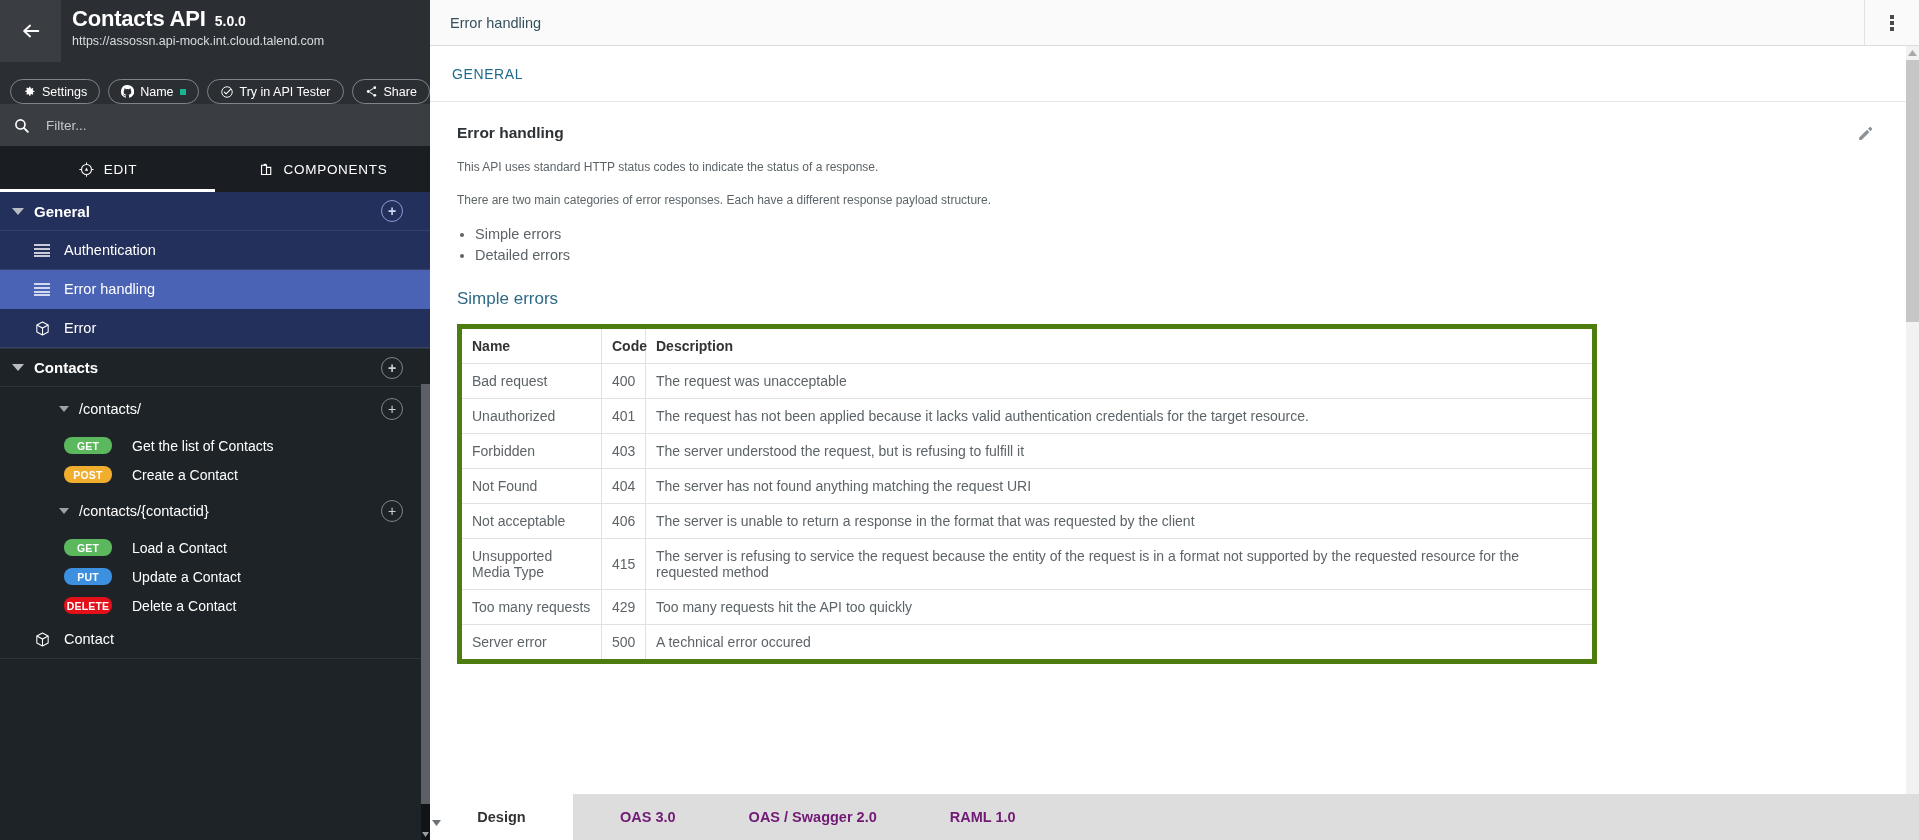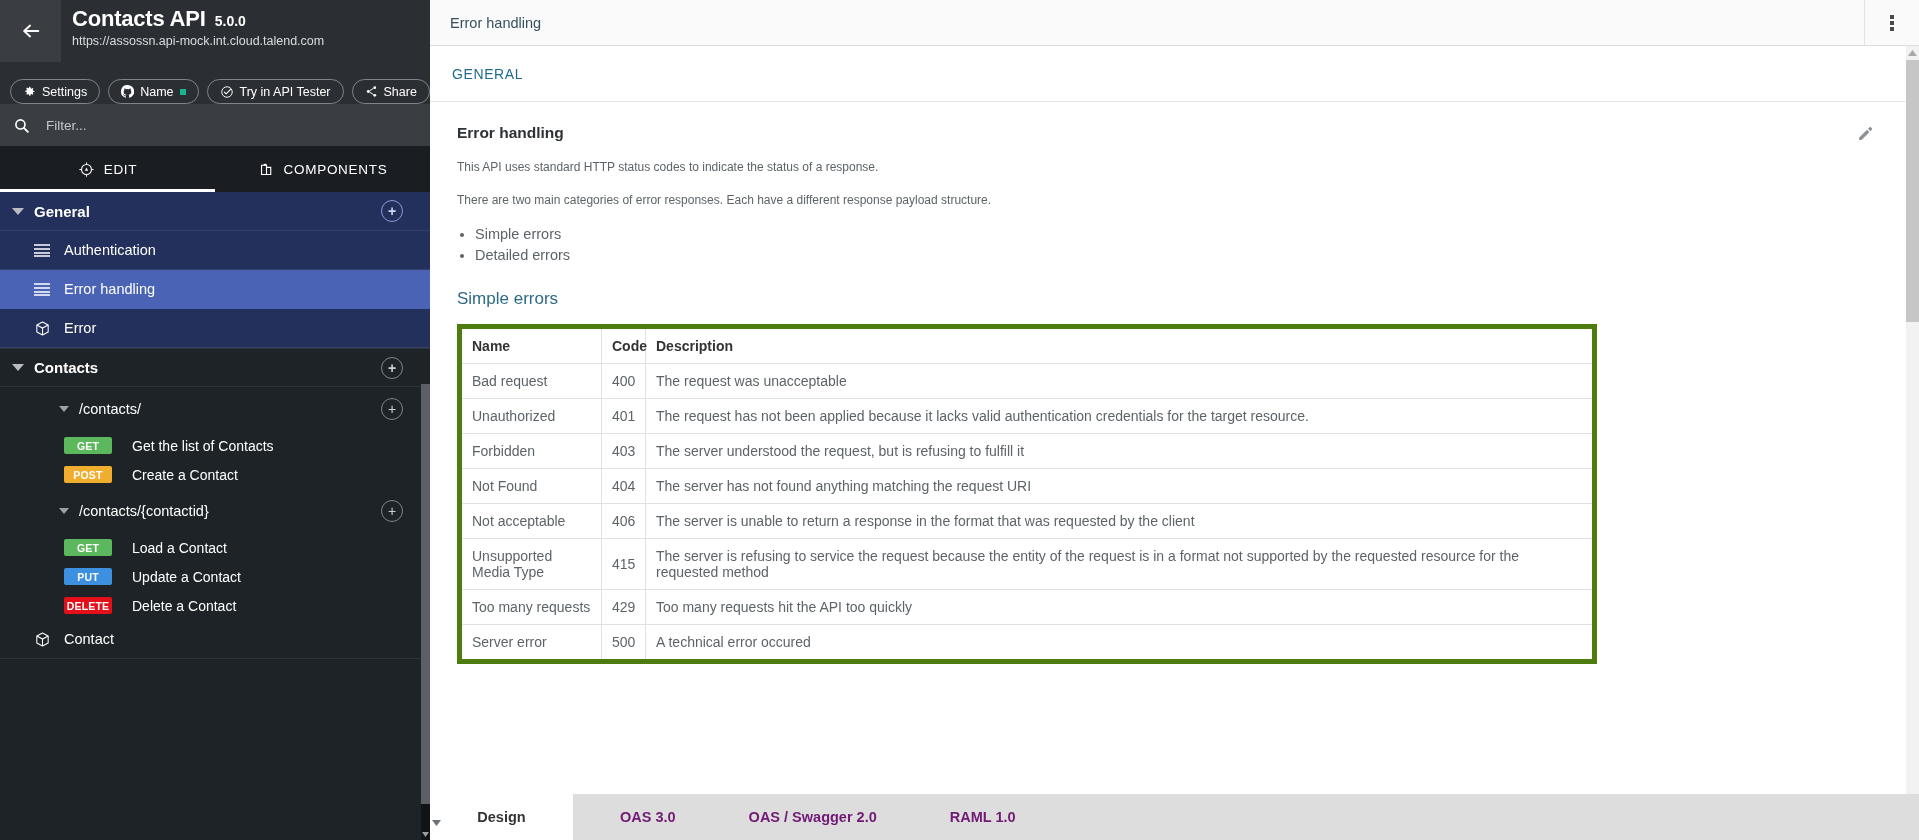--- a/index.html
+++ b/index.html
@@ -106,21 +106,21 @@
     color: #fff; font-size: 14.5px; cursor: pointer;
     position: relative; background: #1e2327; padding-left: 21px;
   }
   .sub-head .caret { margin-left: 38px; border-top-color: #9da1a6;
                       border-left-width: 5px; border-right-width: 5px; border-top-width: 6px; }
   .op-row {
     height: 29px; display: flex; align-items: center;
     color: #fff; font-size: 14px; cursor: pointer; background: #1e2327;
   }
   .badge {
-    width: 48px; height: 17px; border-radius: 2px; margin-left: 64px;
+    width: 48px; height: 17px; border-radius: 8px; margin-left: 64px;
     display: flex; align-items: center; justify-content: center;
     font-size: 10.5px; font-weight: bold; color: #fff; letter-spacing: 0.2px;
   }
   .op-label { margin-left: 20px; }
   .model-row {
     height: 39px; display: flex; align-items: center;
     color: #fff; font-size: 14.5px; background: #1e2327; cursor: pointer;
     border-bottom: 1px solid #2e3338;
   }
   .model-row .leaf-icon { margin-left: 32px; }

